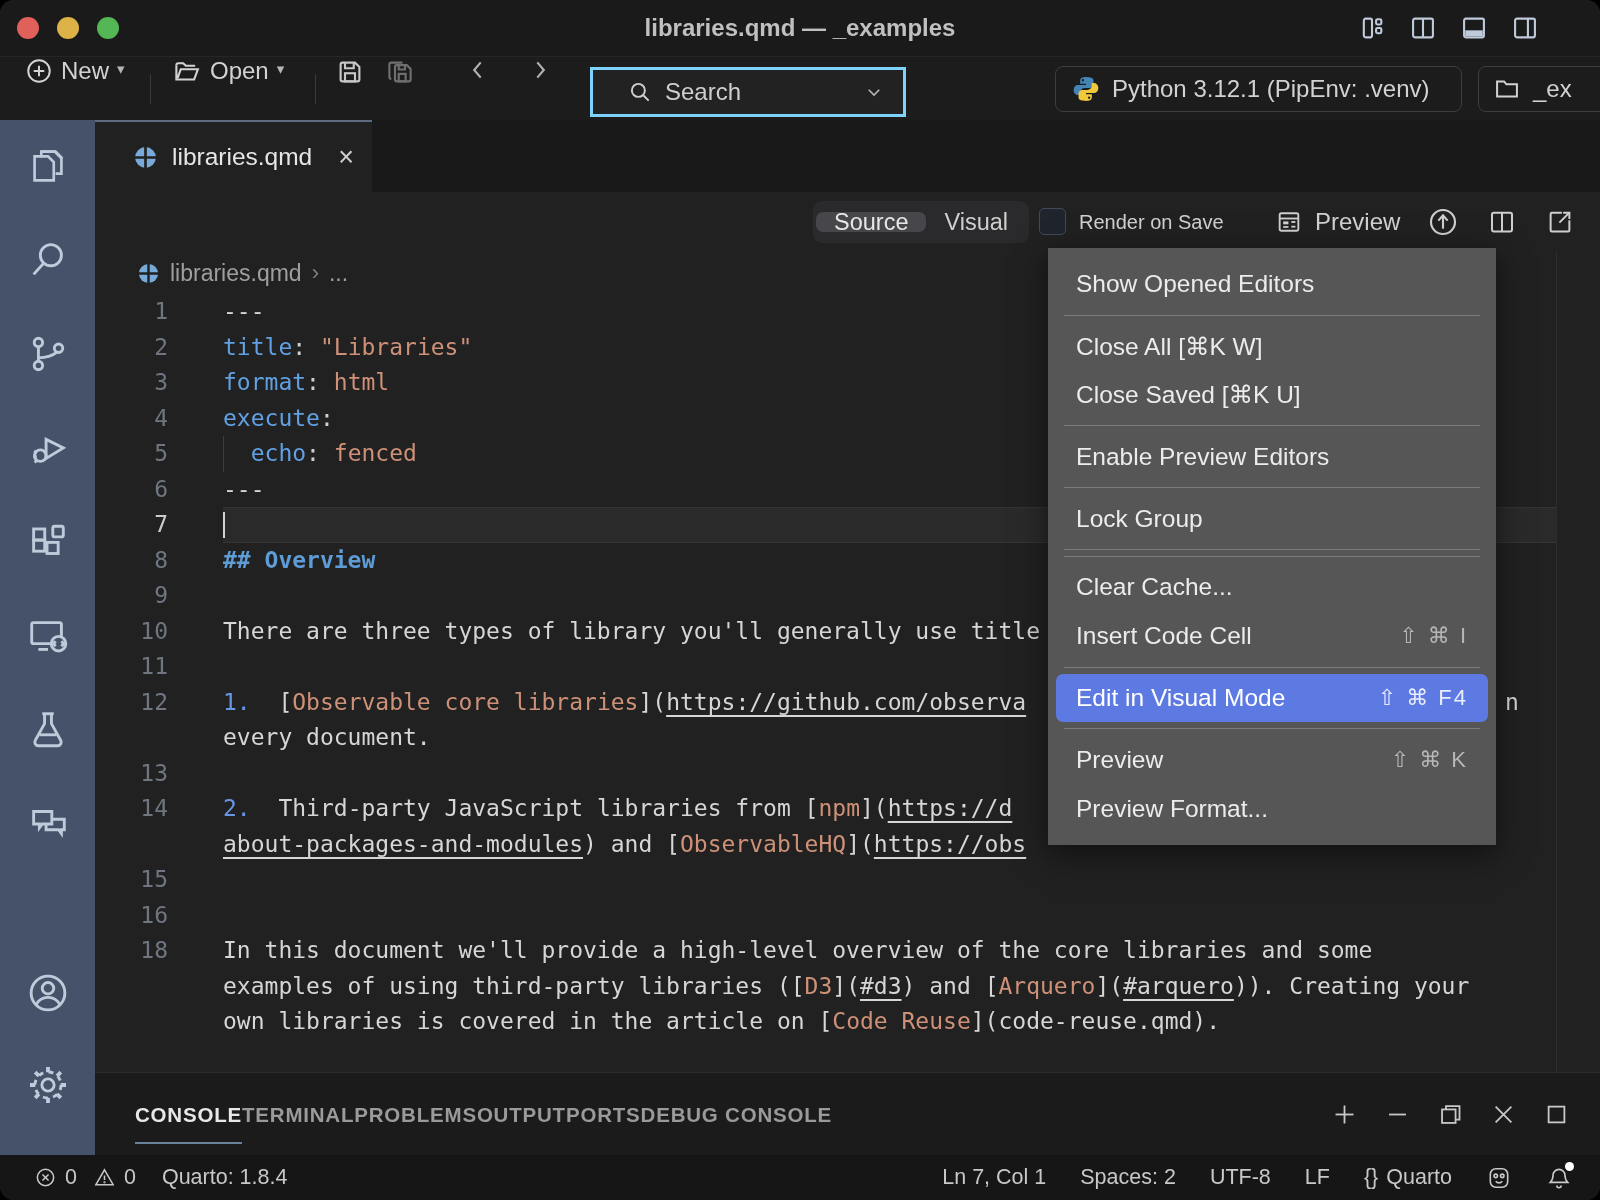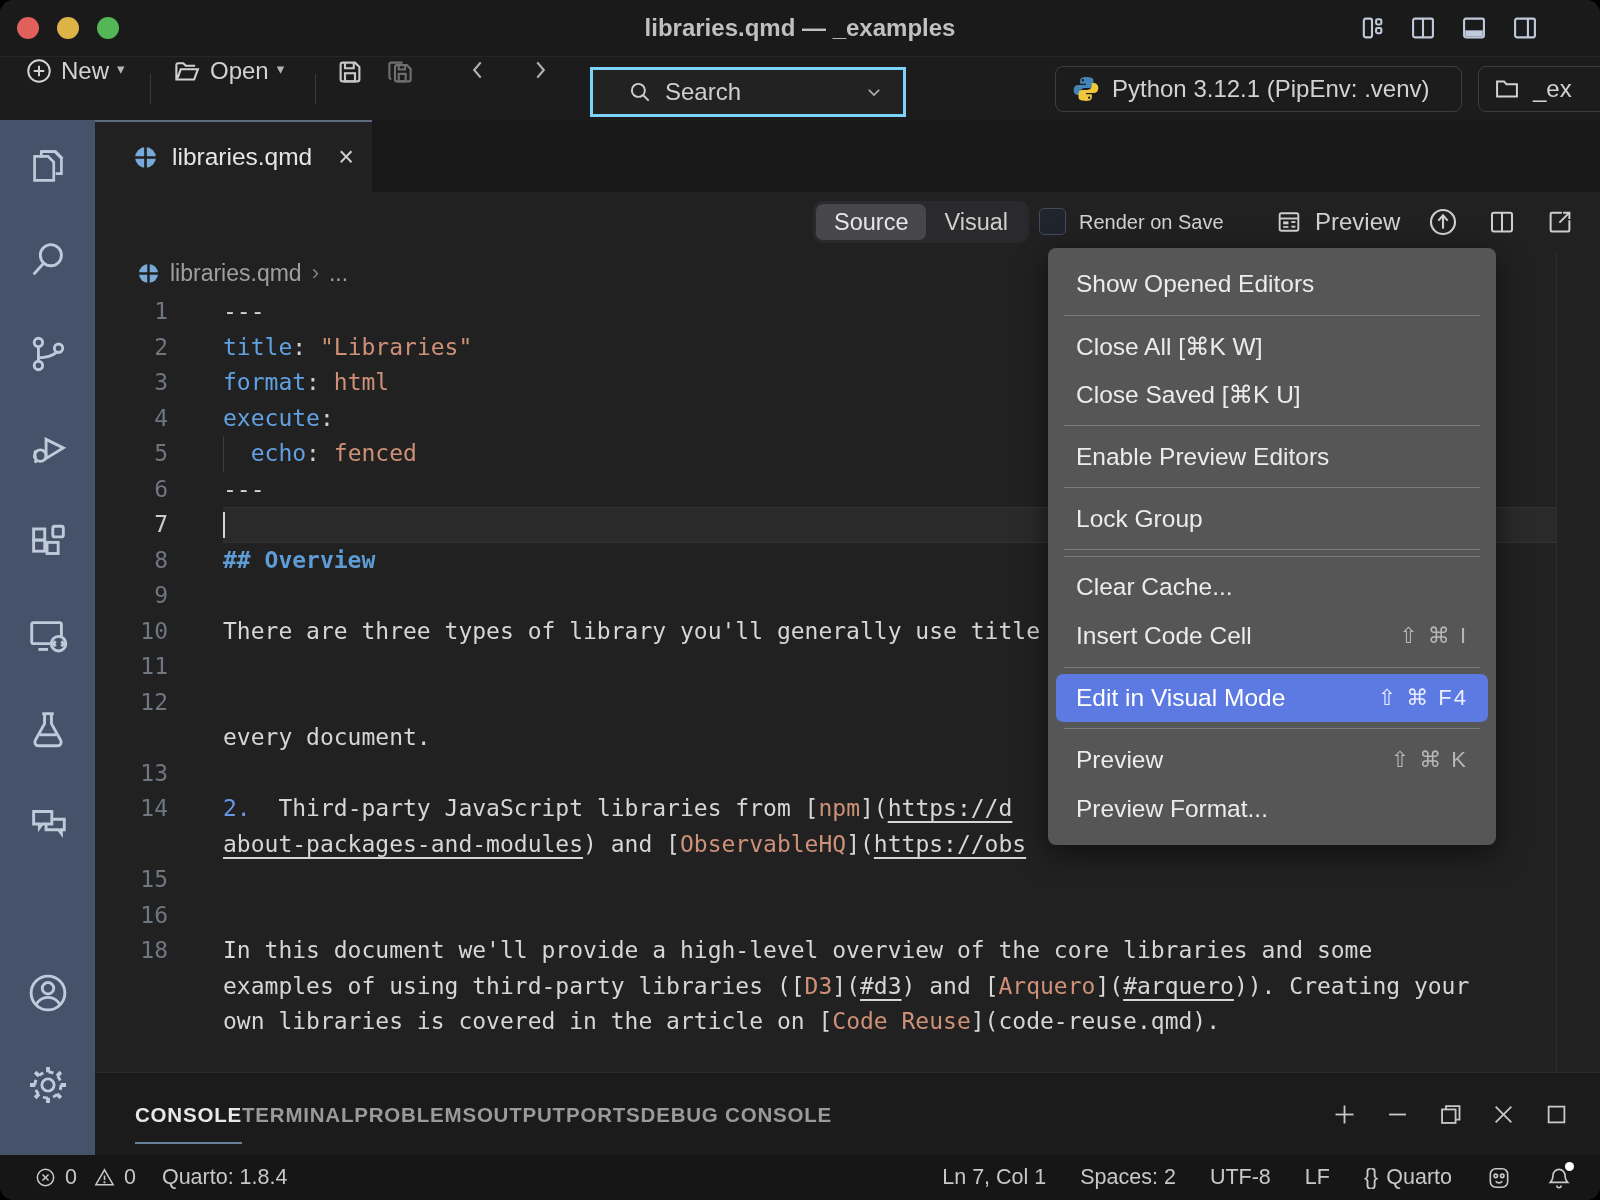--- a/index.html
+++ b/index.html
@@ -32,21 +32,21 @@
   .ab-icon{width:48px;height:48px;display:flex;align-items:center;justify-content:center;color:#bfcada;}
   
   .tabstrip{position:absolute;left:95px;top:120px;right:0;height:72px;background:#181818;}
   .tab{position:absolute;left:0;top:0;width:277px;height:72px;background:#212121;border-top:2px solid #5c6b80;
        display:flex;align-items:center;box-sizing:border-box;padding-left:38px;gap:14px;}
   .tab-label{color:#e6e6e6;font-size:24.5px;}
   .tab-close{color:#cfcfcf;font-size:27px;margin-left:12px;line-height:1;}
   
   .actionbar{position:absolute;left:95px;top:192px;right:0;height:60px;background:#212121;}
   .seg{position:absolute;left:718px;top:9px;height:42px;background:#2a2a2c;border-radius:9px;display:flex;align-items:center;padding:3px;box-sizing:border-box;}
-  .seg-item{height:36px;display:flex;align-items:center;padding:0 18px;font-size:23.5px;color:#cfcfcf;border-radius:7px;}
+  .seg-item{height:20px;display:flex;align-items:center;padding:0 18px;font-size:23.5px;color:#cfcfcf;border-radius:7px;}
   .seg-item.sel{background:#47474b;color:#e6e6e6;}
   .cb{position:absolute;left:944px;top:16px;width:27px;height:27px;border:1.5px solid #3f4a5c;border-radius:5px;background:#20242c;box-sizing:border-box;}
   .ros-label{position:absolute;left:984px;top:0;height:60px;line-height:60px;color:#d0d0d0;font-size:20px;}
   .ab-act{position:absolute;top:0;height:60px;display:flex;align-items:center;color:#cfcfcf;}
   
   .breadcrumb{position:absolute;left:95px;top:252px;right:0;height:42px;background:#212121;display:flex;align-items:center;
               padding-left:42px;gap:10px;color:#9f9f9f;font-size:23px;}
   .bc-sep{color:#7f7f7f;font-size:22px;}
   
   .code{position:absolute;left:95px;top:294px;right:0;height:781px;background:#212121;}
@@ -56,21 +56,21 @@
   .code-content{flex:1;position:relative;white-space:pre;margin-left:55px;margin-right:44px;}
   .code-row.current .code-content{background:rgba(255,255,255,.045);box-shadow:inset 0 1px 0 #343434, inset 0 -1px 0 #343434;}
   .tk-pln{color:#d6d6d6}.tk-key{color:#61a1e3}.tk-pun{color:#cfcfcf}.tk-str{color:#ce9178}
   .tk-num{color:#6796e6}.tk-lnk{color:#ce9178}.tk-hd{color:#5e9cd6;font-weight:bold}
   .tk-url{color:#d6d6d6;text-decoration:underline;text-underline-offset:5px;}
   .guide{position:absolute;left:0;top:0;height:100%;border-left:1px solid #3d3d3d;}
   .cursor{position:absolute;left:0;top:5px;height:26px;width:2px;background:#d4d4d4;}
   .frag{position:absolute;top:0;}
   .editor-vline{position:absolute;left:1556px;top:252px;width:1px;height:820px;background:#2e2e2e;}
   
-  .menu{position:absolute;left:1048px;top:248px;width:448px;background:#565656;border-radius:8px;
+  .menu{position:absolute;left:1048px;top:248px;width:448px;background:#565656;border-radius:0;
         box-shadow:0 8px 30px rgba(0,0,0,.55);padding:12px 0;z-index:50;}
   .menu-item{height:48.8px;display:flex;align-items:center;margin:0 8px;padding:0 20px;border-radius:7px;
              color:#ececec;font-size:24.5px;justify-content:space-between;}
   .menu-item .sc{color:#b7b7b7;font-size:22px;letter-spacing:2px;}
   .menu-item.active{background:#5d79e2;color:#fff;}
   .menu-item.active .sc{color:#e8edff;}
   .menu-div{height:1px;background:#7b7b7b;margin:6px 16px;}
   
   .panel{position:absolute;left:95px;top:1072px;right:0;height:83px;background:#1b1b1b;border-top:1px solid #2b2b2b;}
   .panel-tabs{position:absolute;left:40px;top:0;height:100%;display:flex;align-items:center;}
@@ -406,20 +406,21 @@
         <div class="code-row">
           <span class="gutter">10</span>
           <span class="code-content"><span class="tk-pln">There are three types of library you'll generally use title</span></span>
         </div>
         <div class="code-row">
           <span class="gutter">11</span>
           <span class="code-content"></span>
         </div>
         <div class="code-row">
           <span class="gutter">12</span>
+          <span class="code-content"><span class="tk-num">1.</span><span class="tk-pln">  [</span><span class="tk-lnk">Observable core libraries</span><span class="tk-pln">](</span><span class="tk-url">https://github.com/observa</span><span class="frag tk-pln" style="left: 1282px;">n</span></span>
         </div>
         <div class="code-row">
           <span class="gutter"></span>
           <span class="code-content"><span class="tk-pln">every document.</span></span>
         </div>
         <div class="code-row">
           <span class="gutter">13</span>
           <span class="code-content"></span>
         </div>
         <div class="code-row">

